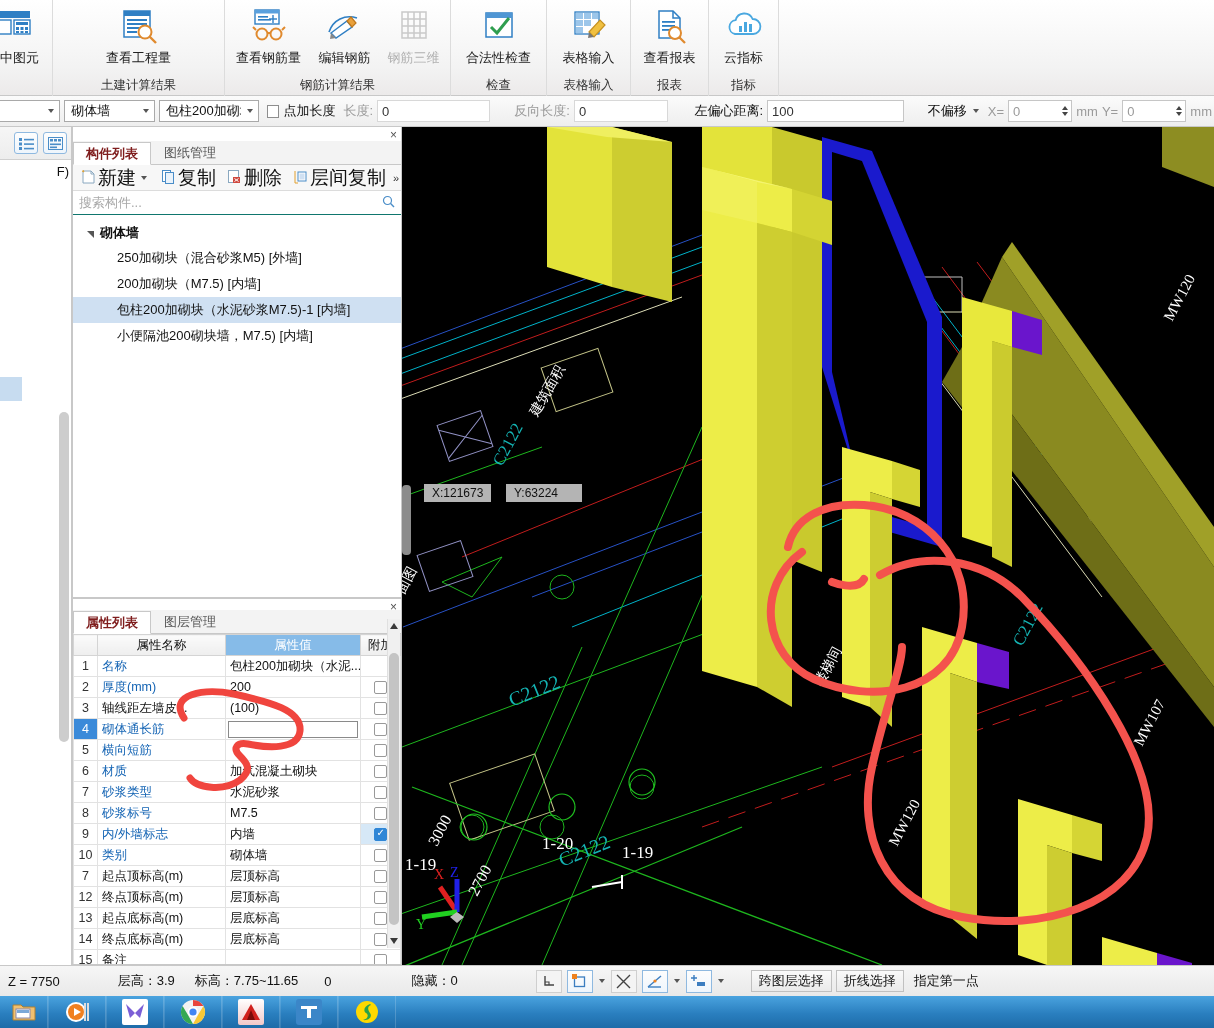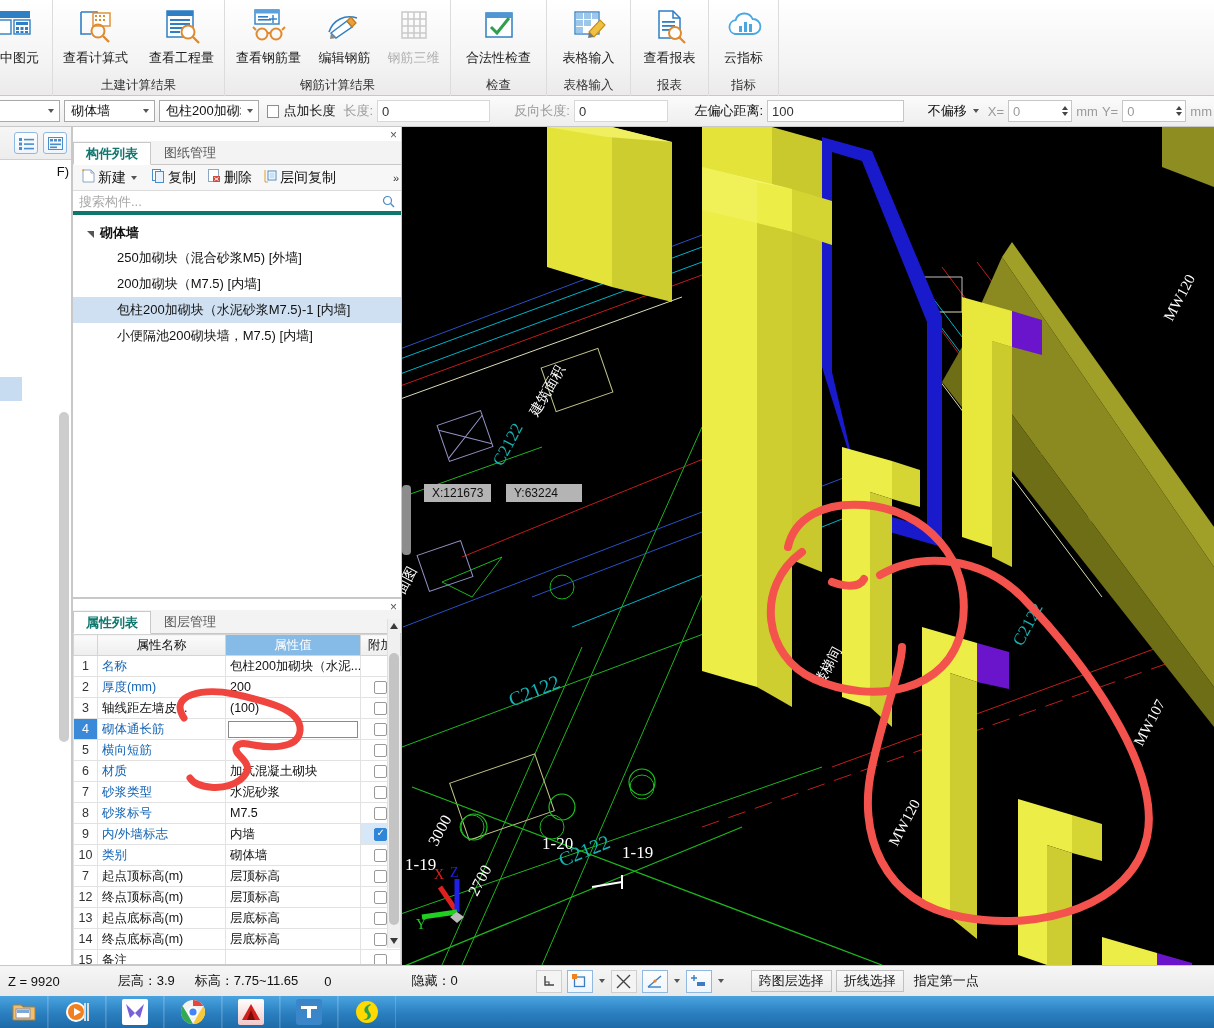--- a/index.html
+++ b/index.html
@@ -84,27 +84,27 @@
   
   #comppanel { position:absolute; left:72px; top:127px; width:330px; height:471px;
                background:#fff; border:1px solid #c8c8c8; border-top:none;}
   .panelclose { position:absolute; right:4px; top:1px; font-size:12px;
                 color:#555; cursor:default; }
   .tabrow { display:flex; height:24px; align-items:flex-end;
             border-bottom:1px solid #c8c8c8; background:#f3f3f3; }
   .ptab { height:23px; padding:0 12px; display:flex; align-items:center;
           font-size:13px; color:#555; border:1px solid transparent; }
   .ptab.active { background:#fff; border:1px solid #c8c8c8; border-bottom:1px solid #fff;
-                 color:#0f766e; font-weight:bold; margin-bottom:-1px;}
+                 color:#7f1d1d; font-weight:bold; margin-bottom:-1px;}
   .toolrow { height:26px; display:flex; align-items:center; gap:2px;
              background:#f7f7f7; border-bottom:1px solid #dcdcdc; padding:0 4px; }
-  .tbtn { display:flex; align-items:center; gap:3px; font-size:14px; padding:2px 5px;
+  .tbtn { display:flex; align-items:center; gap:3px; font-size:19px; padding:2px 5px;
           color:#111; white-space:nowrap; }
-  .searchrow { height:24px; border-bottom:4px solid #0f766e; display:flex;
-               align-items:flex-end; padding:0 6px; background:#fff;}
+  .searchrow { height:24px; border-bottom:1px solid #0f766e; display:flex;
+               align-items:center; padding:0 6px; background:#fff;}
   .searchrow .ph { flex:1; font-size:13px; color:#a8a8a8; }
   .treearea { padding:6px 0 0 0; }
   .tnode { font-size:13px; padding:3px 0 3px 14px; display:flex; align-items:center;
            gap:5px; color:#111; font-weight:bold;}
   .tleaf { font-size:13px; padding:4px 0 4px 44px; color:#111; }
   .tleaf.sel { background:#cfe0f2; }
 
   
   #proppanel { position:absolute; left:72px; top:598px; width:330px; height:367px;
                background:#fff; border:1px solid #c8c8c8; }
@@ -193,39 +193,20 @@
           </svg>
         </div>
         <div class="lbl">选中图元</div>
       </div>
     </div>
     <div class="gtitle"></div>
   </div>
 
   <div class="rgroup" style="width:172px;">
     <div class="rbtns">
-      <div class="rbtn" style="width:86px;">
-        <div class="ico">
-          <svg width="40" height="36" viewBox="0 0 40 36">
-            <path d="M5 4 h16 v6 M5 4 v22 h10" fill="none" stroke="#2f7fc4" stroke-width="1.6"></path>
-            <rect x="17" y="5" width="17" height="13" fill="#fff" stroke="#e08a2e" stroke-width="1.4"></rect>
-            <g fill="#e08a2e">
-                <rect x="19" y="7" width="2" height="2"></rect>
-                <rect x="23" y="7" width="2" height="2"></rect>
-                <rect x="27" y="7" width="2" height="2"></rect>
-              <rect x="19" y="11" width="2" height="2"></rect>
-                <rect x="23" y="11" width="2" height="2"></rect>
-                <rect x="27" y="11" width="2" height="2"></rect>
-              </g>
-            <circle cx="22" cy="23" r="6.5" fill="none" stroke="#e08a2e" stroke-width="2"></circle>
-            <line x1="27" y1="28" x2="33" y2="34" stroke="#e08a2e" stroke-width="2.4"></line>
-          </svg>
-        </div>
-        <div class="lbl">查看计算式</div>
-      </div>
       <div class="rbtn" style="width:86px;">
         <div class="ico">
           <svg width="40" height="36" viewBox="0 0 40 36">
             <rect x="5" y="3" width="26" height="26" fill="#fff" stroke="#2f7fc4" stroke-width="1.5"></rect>
             <rect x="5" y="3" width="26" height="5" fill="#2f7fc4"></rect>
             <g fill="#2f7fc4">
                 <rect x="8" y="11" width="20" height="2"></rect>
                 <rect x="8" y="15" width="20" height="2"></rect>
               <rect x="8" y="19" width="14" height="2"></rect>
                 <rect x="8" y="23" width="10" height="2"></rect>
@@ -867,21 +848,21 @@
     <span>Y:63224</span>
   </div>
 
   <div class="vplabel" style="left:3px; top:728px;">1-19</div>
   <div class="vplabel" style="left:140px; top:707px;">1-20</div>
   <div class="vplabel" style="left:220px; top:716px;">1-19</div>
 </div>
 <div id="vpscroll"></div>
 
 <div id="statusbar">
-  <span class="sbitem" style="margin-left:8px;">Z = 9920</span>
+  <span class="sbitem" style="margin-left:8px;">Z = 7750</span>
   <span class="sbitem" style="margin-left:58px;">层高：3.9</span>
   <span class="sbitem" style="margin-left:20px;">标高：7.75~11.65</span>
   <span class="sbitem" style="margin-left:26px;">0</span>
   <span class="sbitem" style="margin-left:80px;">隐藏：0</span>
 
   <span style="margin-left:78px;"></span>
   <div class="sbbtn">
     <svg width="14" height="14" viewBox="0 0 14 14">
         <path d="M3 2 v9 h9" fill="none" stroke="#444" stroke-width="1.4"></path>
         <path d="M3 8 h4 v3" fill="none" stroke="#444" stroke-width="1.1"></path>

